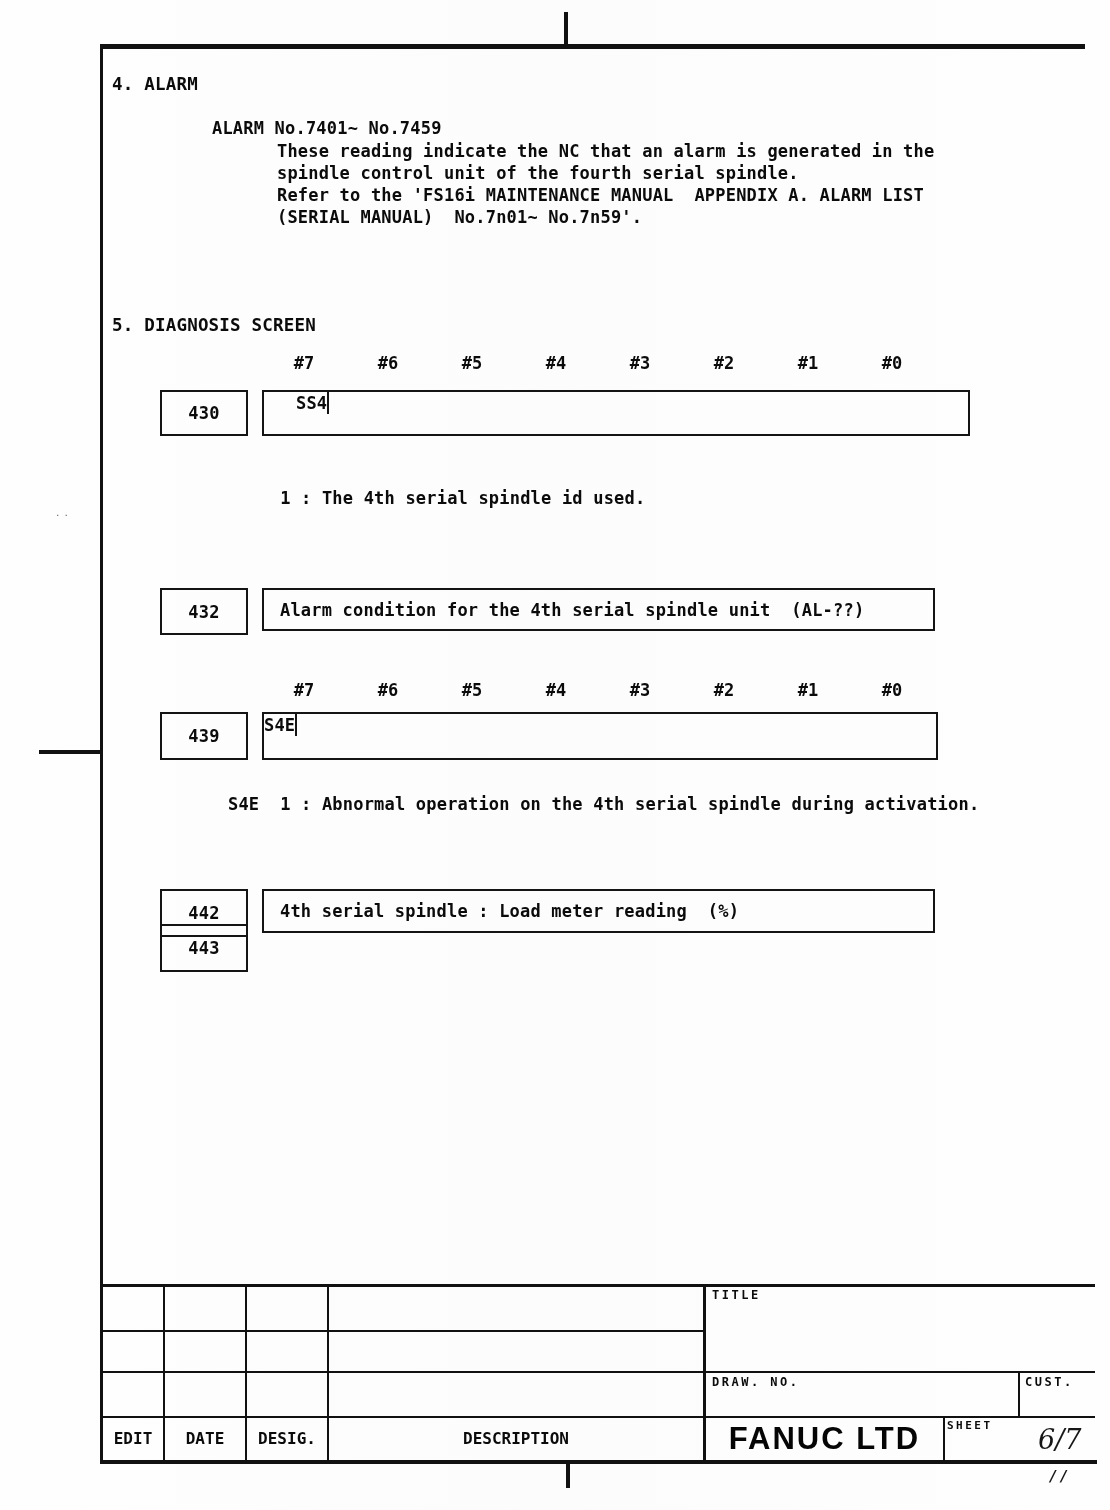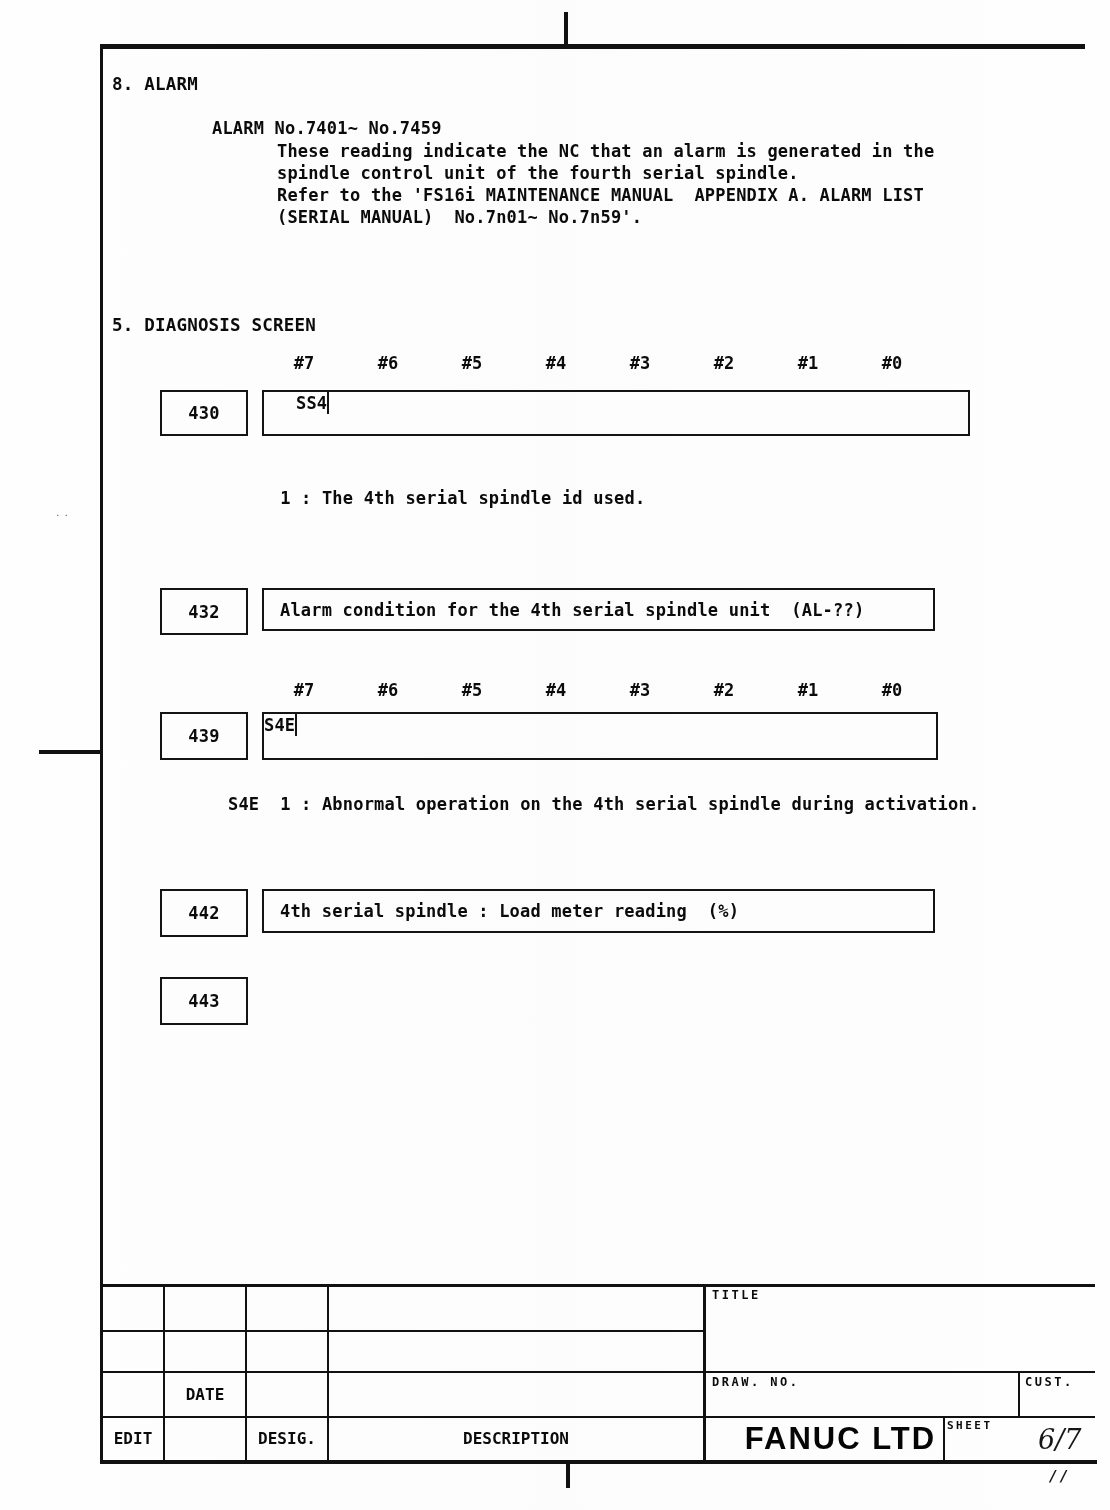--- a/index.html
+++ b/index.html
@@ -101,21 +101,21 @@
 <body>
 
 <div class="page">
 
   <div class="ln" style="left:100px;top:44px;width:985px;height:5px;"></div>
   <div class="ln" style="left:100px;top:44px;width:3px;height:1420px;"></div>
   <div class="ln" style="left:564px;top:12px;width:4px;height:35px;"></div>
   <div class="ln" style="left:39px;top:750px;width:64px;height:4px;"></div>
   <div class="specks" style="left:55px;top:508px;">..</div>
 
-  <div class="txt heading" style="left:112px;top:73px;">8. ALARM</div>
+  <div class="txt heading" style="left:112px;top:73px;">4. ALARM</div>
   <div class="txt" style="left:196px;top:117px;margin-left:16px;">ALARM No.7401~ No.7459</div>
   <div class="txt" style="left:277px;top:140px;">These reading indicate the NC that an alarm is generated in the</div>
   <div class="txt" style="left:277px;top:162px;">spindle control unit of the fourth serial spindle.</div>
   <div class="txt" style="left:277px;top:184px;">Refer to the 'FS16i MAINTENANCE MANUAL  APPENDIX A. ALARM LIST</div>
   <div class="txt" style="left:277px;top:206px;">(SERIAL MANUAL)  No.7n01~ No.7n59'.</div>
 
   <div class="txt heading" style="left:112px;top:314px;">5. DIAGNOSIS SCREEN</div>
 
   <div class="bithdr" style="left:262px;top:353px;width:672px;height:20px;">
     <span class="hcell">#7</span>
@@ -166,44 +166,44 @@
     <div class="cell txt"><span>S4E</span></div>
     <div class="cell txt"><span></span></div>
     <div class="cell txt"><span></span></div>
   </div>
 
   <div class="txt" style="left:228px;top:793px;">S4E  1 : Abnormal operation on the 4th serial spindle during activation.</div>
 
   <div class="numbox txt" style="left:160px;top:889px;width:84px;height:44px;"><span>442</span></div>
   <div class="descbox txt" style="left:262px;top:889px;width:673px;height:44px;"><span>4th serial spindle : Load meter reading  (%)</span></div>
 
-  <div class="numbox txt" style="left:160px;top:977px;width:84px;height:44px;"><span>443</span></div>
+  <div class="numbox txt" style="left:160px;top:924px;width:84px;height:44px;"><span>443</span></div>
 
   <div class="ln" style="left:103px;top:1284px;width:992px;height:3px;"></div>
   <div class="ln" style="left:103px;top:1330px;width:601px;height:2px;"></div>
   <div class="ln" style="left:103px;top:1371px;width:992px;height:2px;"></div>
   <div class="ln" style="left:103px;top:1416px;width:992px;height:2px;"></div>
   <div class="ln" style="left:100px;top:1460px;width:997px;height:4px;"></div>
   <div class="ln" style="left:163px;top:1284px;width:2px;height:178px;"></div>
   <div class="ln" style="left:245px;top:1284px;width:2px;height:178px;"></div>
   <div class="ln" style="left:327px;top:1284px;width:2px;height:178px;"></div>
   <div class="ln" style="left:703px;top:1284px;width:3px;height:178px;"></div>
   <div class="ln" style="left:1018px;top:1371px;width:2px;height:46px;"></div>
   <div class="ln" style="left:943px;top:1416px;width:2px;height:45px;"></div>
   <div class="ln" style="left:566px;top:1460px;width:4px;height:28px;"></div>
 
   <div class="tbcell" style="left:103px;top:1416px;width:60px;height:44px;"><span>EDIT</span></div>
-  <div class="tbcell" style="left:165px;top:1372px;width:80px;height:44px;"><span>DATE</span></div>
+  <div class="tbcell" style="left:165px;top:1416px;width:80px;height:44px;"><span>DATE</span></div>
   <div class="tbcell" style="left:247px;top:1416px;width:80px;height:44px;"><span>DESIG.</span></div>
   <div class="tbcell" style="left:329px;top:1416px;width:374px;height:44px;"><span>DESCRIPTION</span></div>
 
   <div class="smalllabel" style="left:712px;top:1288px;">TITLE</div>
   <div class="smalllabel" style="left:712px;top:1375px;">DRAW. NO.</div>
   <div class="smalllabel" style="left:1025px;top:1375px;">CUST.</div>
   <div class="smalllabel" style="left:947px;top:1419px;font-size:11px;">SHEET</div>
 
-  <div class="fanuc" style="left:706px;top:1418px;width:237px;height:42px;margin-left:16px;">
+  <div class="fanuc" style="left:706px;top:1418px;width:237px;height:42px;">
       <span>FANUC LTD</span>
     </div>
   <div class="hand" style="left:1038px;top:1424px;font-size:27px;">6/7</div>
   <div class="hand" style="left:1050px;top:1467px;font-size:15px;font-weight:bold;">/ /</div>
 
 </div>
 
 </body></html>

